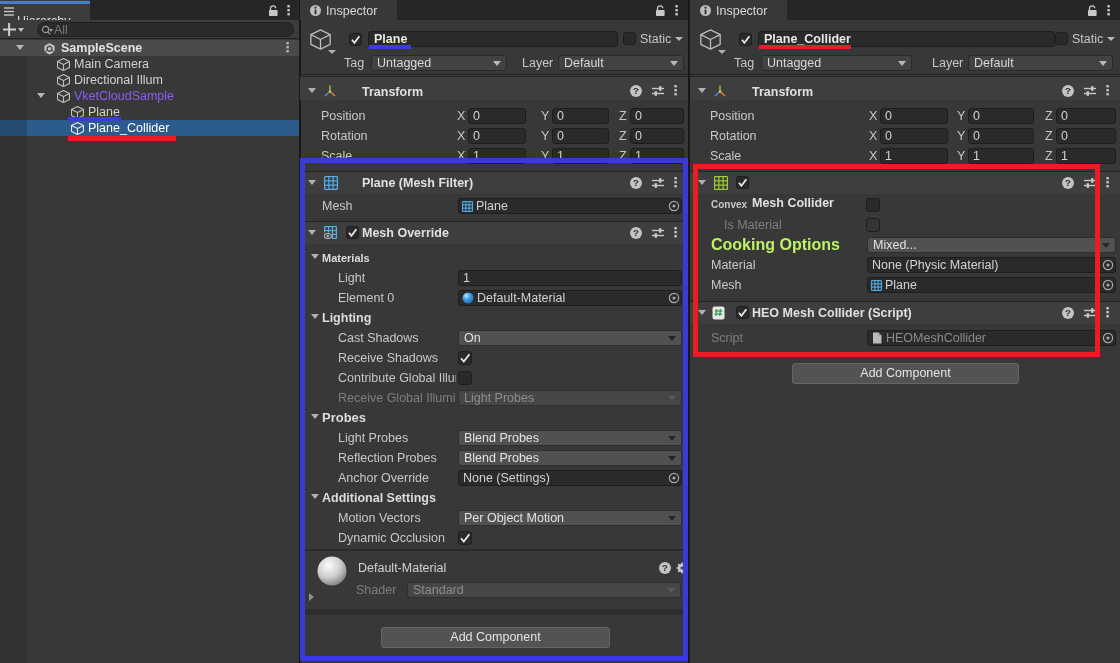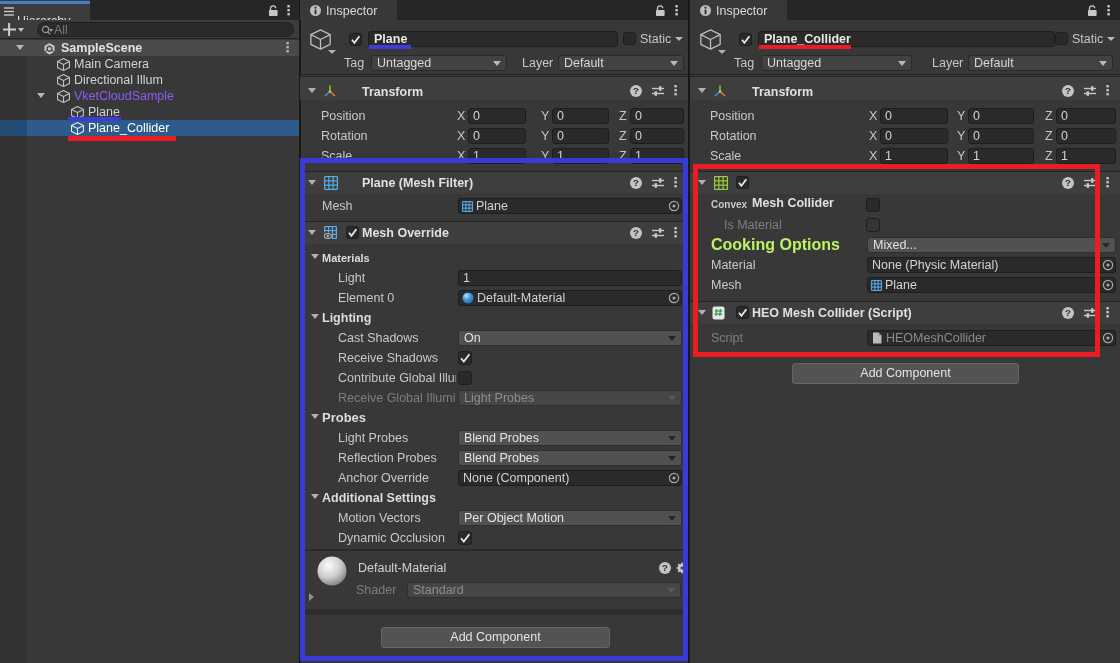--- a/index.html
+++ b/index.html
@@ -315,21 +315,21 @@
 <div style="position:absolute;left:338px;top:429px;height:18px;line-height:18px;font-size:12.5px;color:#c8c8c8;font-weight:400;white-space:nowrap;">Light Probes</div>
 <div style="position:absolute;left:458px;top:430px;width:224px;height:16px;background:#515151;border:1px solid #2e2e2e;border-radius:3px;box-sizing:border-box;"></div>
 <div style="position:absolute;left:464px;top:429.0px;height:18px;line-height:18px;font-size:12.5px;color:#e2e2e2;font-weight:400;white-space:nowrap;">Blend Probes</div>
 <div style="position:absolute;left:668px;top:436.0px;width:0;height:0;border-left:4.5px solid transparent;border-right:4.5px solid transparent;border-top:5.58px solid #262626;"></div>
 <div style="position:absolute;left:338px;top:449px;height:18px;line-height:18px;font-size:12.5px;color:#c8c8c8;font-weight:400;white-space:nowrap;">Reflection Probes</div>
 <div style="position:absolute;left:458px;top:450px;width:224px;height:16px;background:#515151;border:1px solid #2e2e2e;border-radius:3px;box-sizing:border-box;"></div>
 <div style="position:absolute;left:464px;top:449.0px;height:18px;line-height:18px;font-size:12.5px;color:#e2e2e2;font-weight:400;white-space:nowrap;">Blend Probes</div>
 <div style="position:absolute;left:668px;top:456.0px;width:0;height:0;border-left:4.5px solid transparent;border-right:4.5px solid transparent;border-top:5.58px solid #262626;"></div>
 <div style="position:absolute;left:338px;top:469px;height:18px;line-height:18px;font-size:12.5px;color:#c8c8c8;font-weight:400;white-space:nowrap;">Anchor Override</div>
 <div style="position:absolute;left:458px;top:470px;width:224px;height:16px;background:#2a2a2a;border:1px solid #1e1e1e;border-radius:3px;box-sizing:border-box;"></div>
-<div style="position:absolute;left:463px;top:469.0px;height:18px;line-height:18px;font-size:12.5px;color:#d2d2d2;font-weight:400;white-space:nowrap;">None (Component)</div>
+<div style="position:absolute;left:463px;top:469.0px;height:18px;line-height:18px;font-size:12.5px;color:#d2d2d2;font-weight:400;white-space:nowrap;">None (Settings)</div>
 <svg style="position:absolute;left:668px;top:472.0px" width="12" height="12" viewBox="0 0 12 12">
       <circle cx="6" cy="6" r="4.6" fill="none" stroke="#a8a8a8" stroke-width="1.2"></circle>
       <circle cx="6" cy="6" r="1.6" fill="#a8a8a8"></circle>
     </svg>
 <div style="position:absolute;left:311px;top:494px;width:0;height:0;border-left:4.5px solid transparent;border-right:4.5px solid transparent;border-top:5.58px solid #b0b0b0;"></div>
 <div style="position:absolute;left:322px;top:489px;height:18px;line-height:18px;font-size:12.5px;color:#dcdcdc;font-weight:700;white-space:nowrap;">Additional Settings</div>
 <div style="position:absolute;left:338px;top:509px;height:18px;line-height:18px;font-size:12.5px;color:#c8c8c8;font-weight:400;white-space:nowrap;">Motion Vectors</div>
 <div style="position:absolute;left:458px;top:510px;width:224px;height:16px;background:#515151;border:1px solid #2e2e2e;border-radius:3px;box-sizing:border-box;"></div>
 <div style="position:absolute;left:464px;top:509.0px;height:18px;line-height:18px;font-size:12.5px;color:#e2e2e2;font-weight:400;white-space:nowrap;">Per Object Motion</div>
 <div style="position:absolute;left:668px;top:516.0px;width:0;height:0;border-left:4.5px solid transparent;border-right:4.5px solid transparent;border-top:5.58px solid #262626;"></div>

